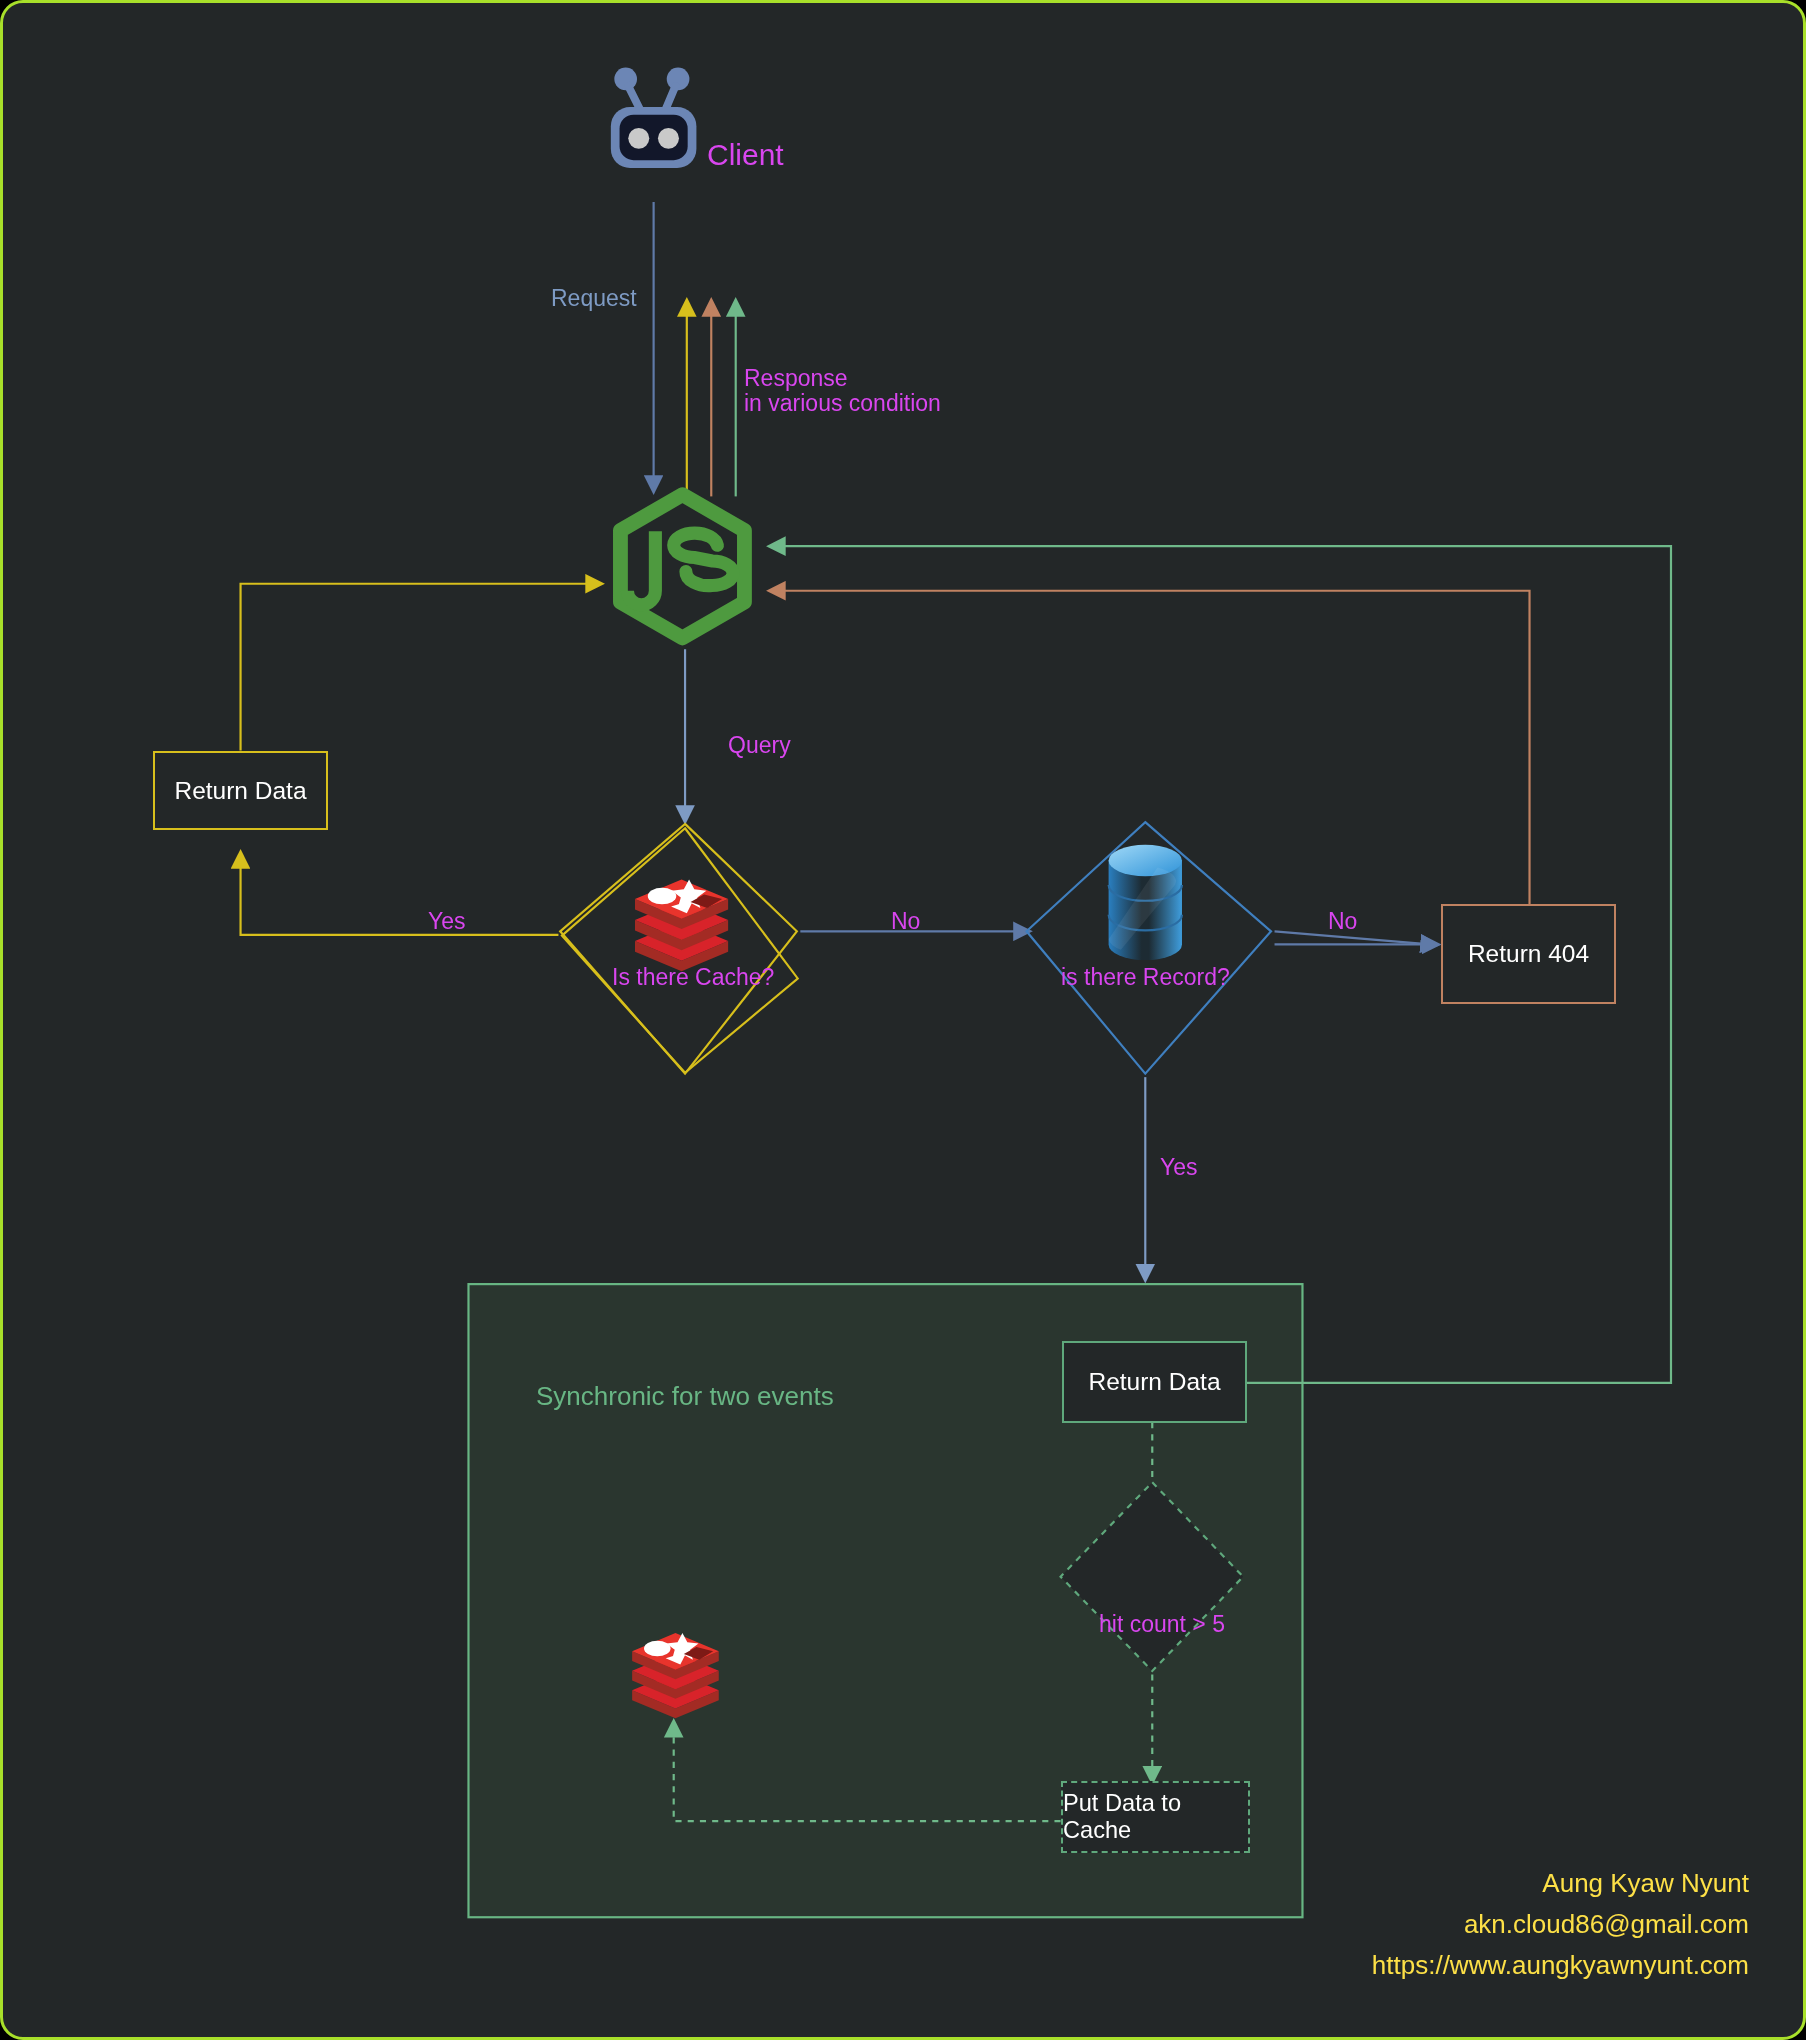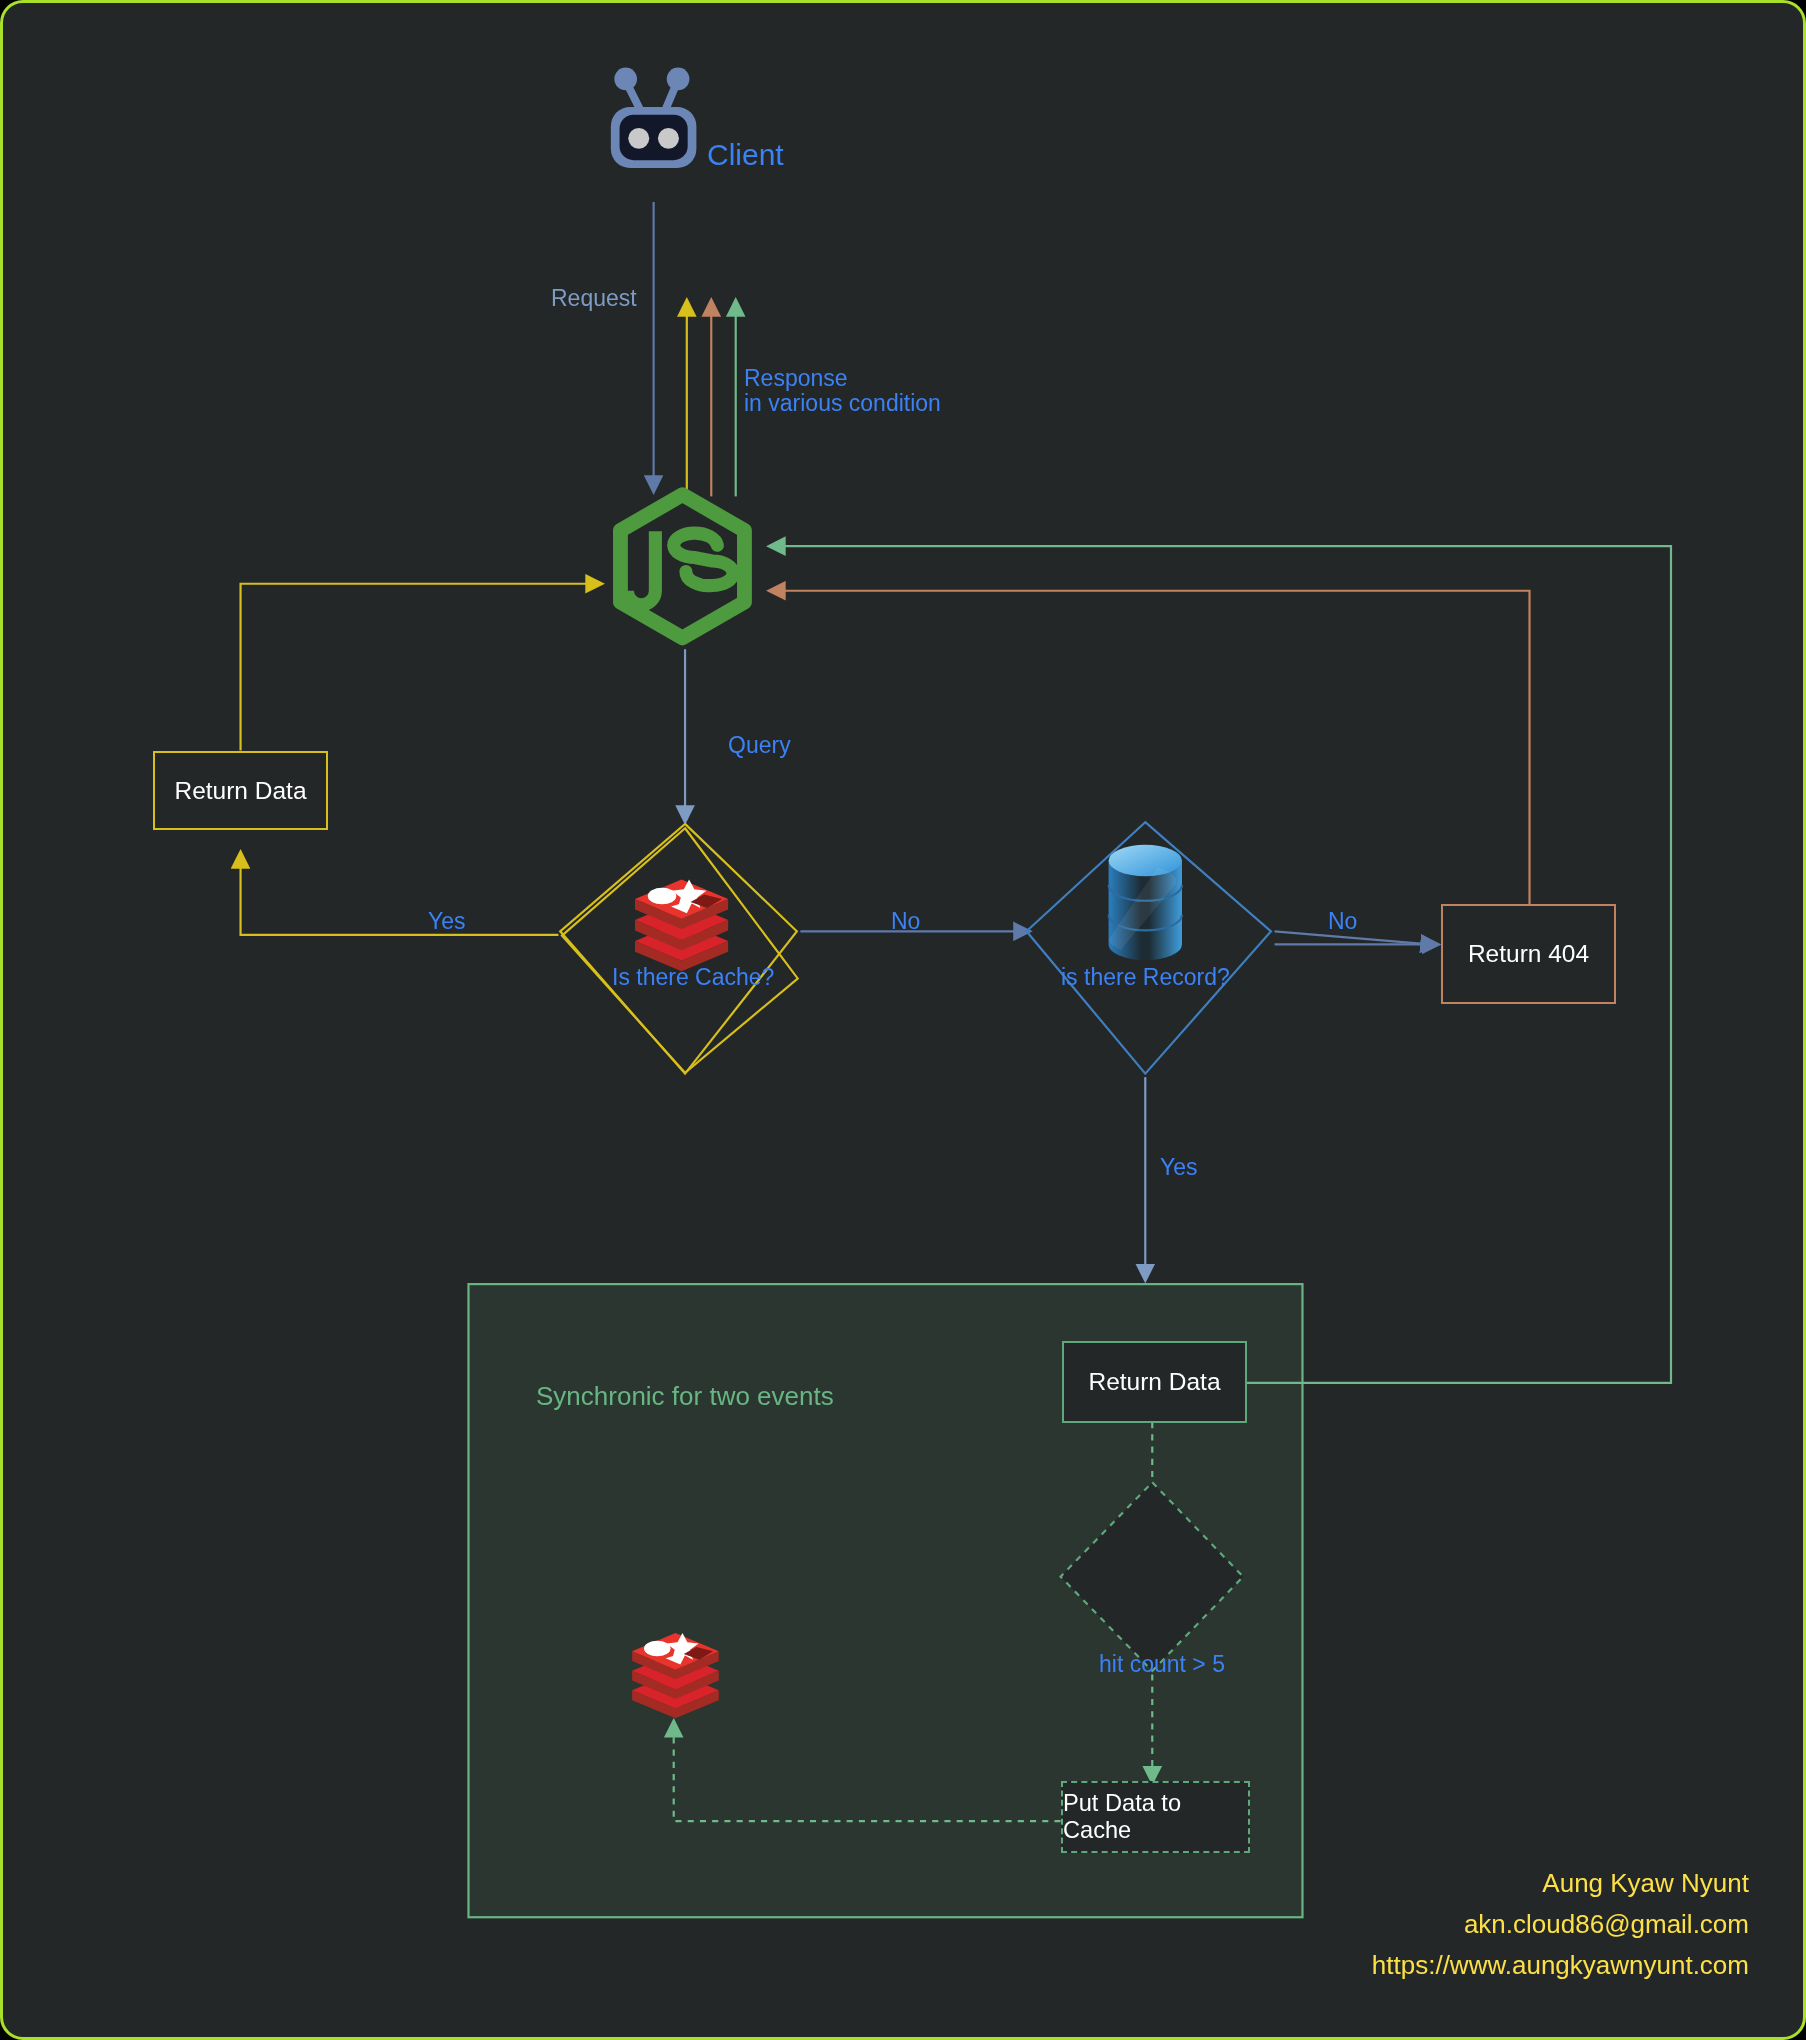--- a/index.html
+++ b/index.html
@@ -7,21 +7,21 @@
   #page{
     position:relative;
     width:1806px;height:2040px;
     background:#232728;
     box-sizing:border-box;
     border:3.5px solid #a8e02a;
     border-radius:23px;
     overflow:hidden;
   }
   #svg{position:absolute;left:0;top:0;width:1806px;height:2040px;}
-  .lbl{position:absolute;color:#3b82f6;font-size:23px;white-space:nowrap;}
+  .lbl{position:absolute;color:#d946ef;font-size:23px;white-space:nowrap;}
   .lbl.req{color:#7e9bc4;}
   .lbl.sync{color:#68b684;font-size:26px;}
   .credit{position:absolute;right:54px;color:#fde047;font-size:26px;text-align:center;white-space:nowrap;}
   .nodebox{position:absolute;box-sizing:border-box;display:flex;align-items:center;justify-content:center;
            color:#fff;font-size:24.5px;}
 </style>
 </head>
 <body>
 
 <div id="page">
@@ -182,20 +182,20 @@
   <div class="lbl" style="left:888px;top:905px;">No</div>
 
   <div class="lbl" style="left:1058px;top:961px;">is there Record?</div>
 
   <div class="lbl" style="left:1325px;top:905px;">No</div>
 
   <div class="lbl" style="left:1157px;top:1151px;">Yes</div>
 
   <div class="lbl sync" style="left:533px;top:1378px;">Synchronic for two events</div>
 
-  <div class="lbl" style="left:1096px;top:1648px;">hit count &gt; 5</div>
+  <div class="lbl" style="left:1096px;top:1608px;">hit count &gt; 5</div>
 
   <div class="credit" style="top:1865px;">Aung Kyaw Nyunt</div>
   <div class="credit" style="top:1906px;">akn.cloud86@gmail.com</div>
   <div class="credit" style="top:1947px;">https://www.aungkyawnyunt.com</div>
 
 </div>
 
 
 </body></html>

